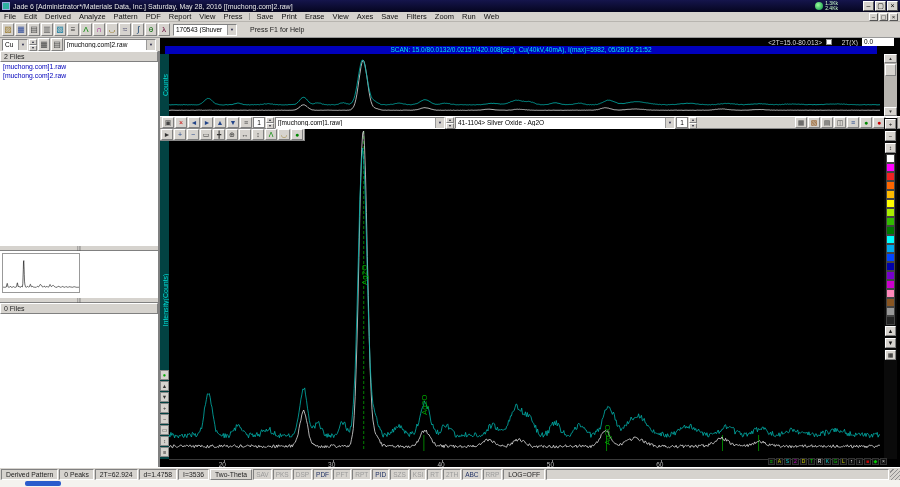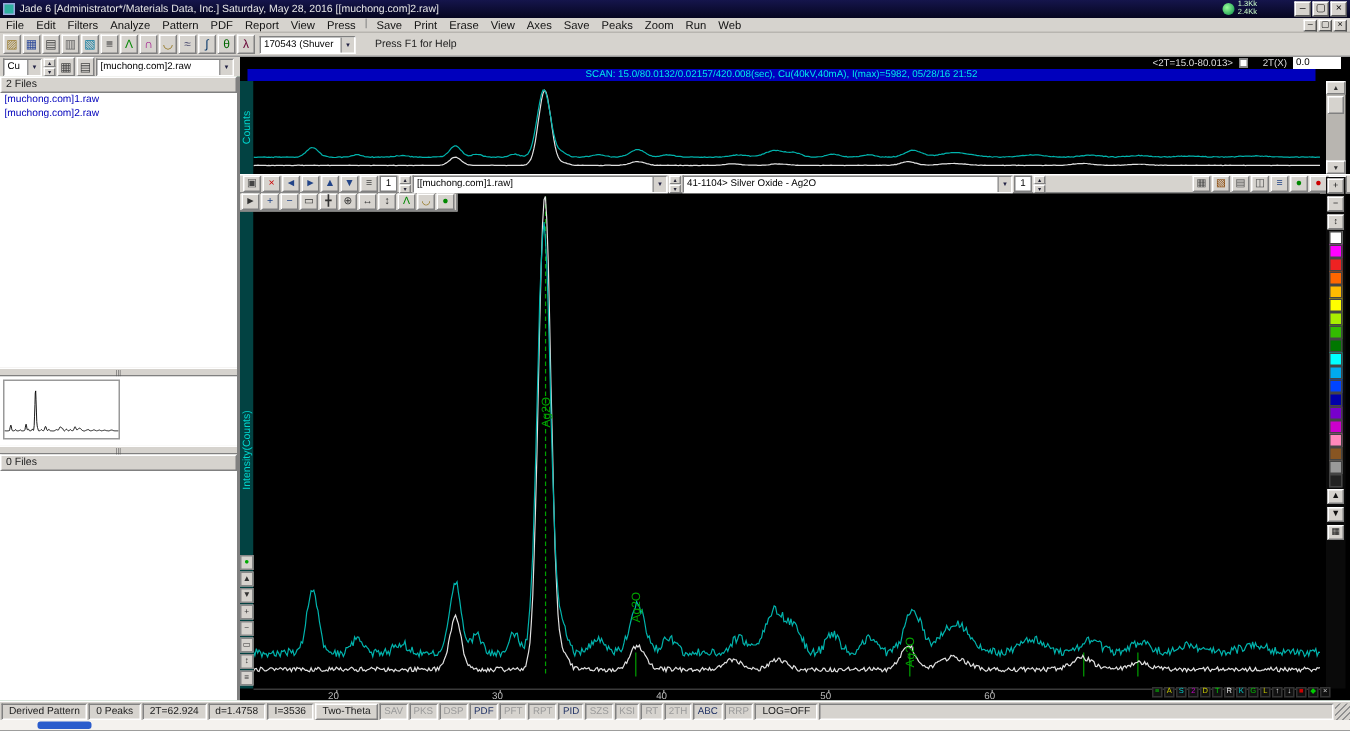--- a/index.html
+++ b/index.html
@@ -106,35 +106,35 @@
         <span class="wbtn">–</span>
         <span class="wbtn">▢</span>
         <span class="wbtn">×</span>
       </span>
   </div>
 
   <div class="menubar">
     <span id="menu-items" style="display:flex">
         <span class="mitem">File</span>
         <span class="mitem">Edit</span>
-        <span class="mitem">Filters</span>
+        <span class="mitem">Derived</span>
         <span class="mitem">Analyze</span>
         <span class="mitem">Pattern</span>
         <span class="mitem">PDF</span>
         <span class="mitem">Report</span>
         <span class="mitem">View</span>
         <span class="mitem">Press</span>
         <span class="msep">|</span>
         <span class="mitem">Save</span>
         <span class="mitem">Print</span>
         <span class="mitem">Erase</span>
         <span class="mitem">View</span>
         <span class="mitem">Axes</span>
         <span class="mitem">Save</span>
-        <span class="mitem">Peaks</span>
+        <span class="mitem">Filters</span>
         <span class="mitem">Zoom</span>
         <span class="mitem">Run</span>
         <span class="mitem">Web</span>
       </span>
     <span class="mdibtns" id="mdibtns">
         <span class="mdibtn">–</span>
         <span class="mdibtn">▢</span>
         <span class="mdibtn">×</span>
       </span>
   </div>

